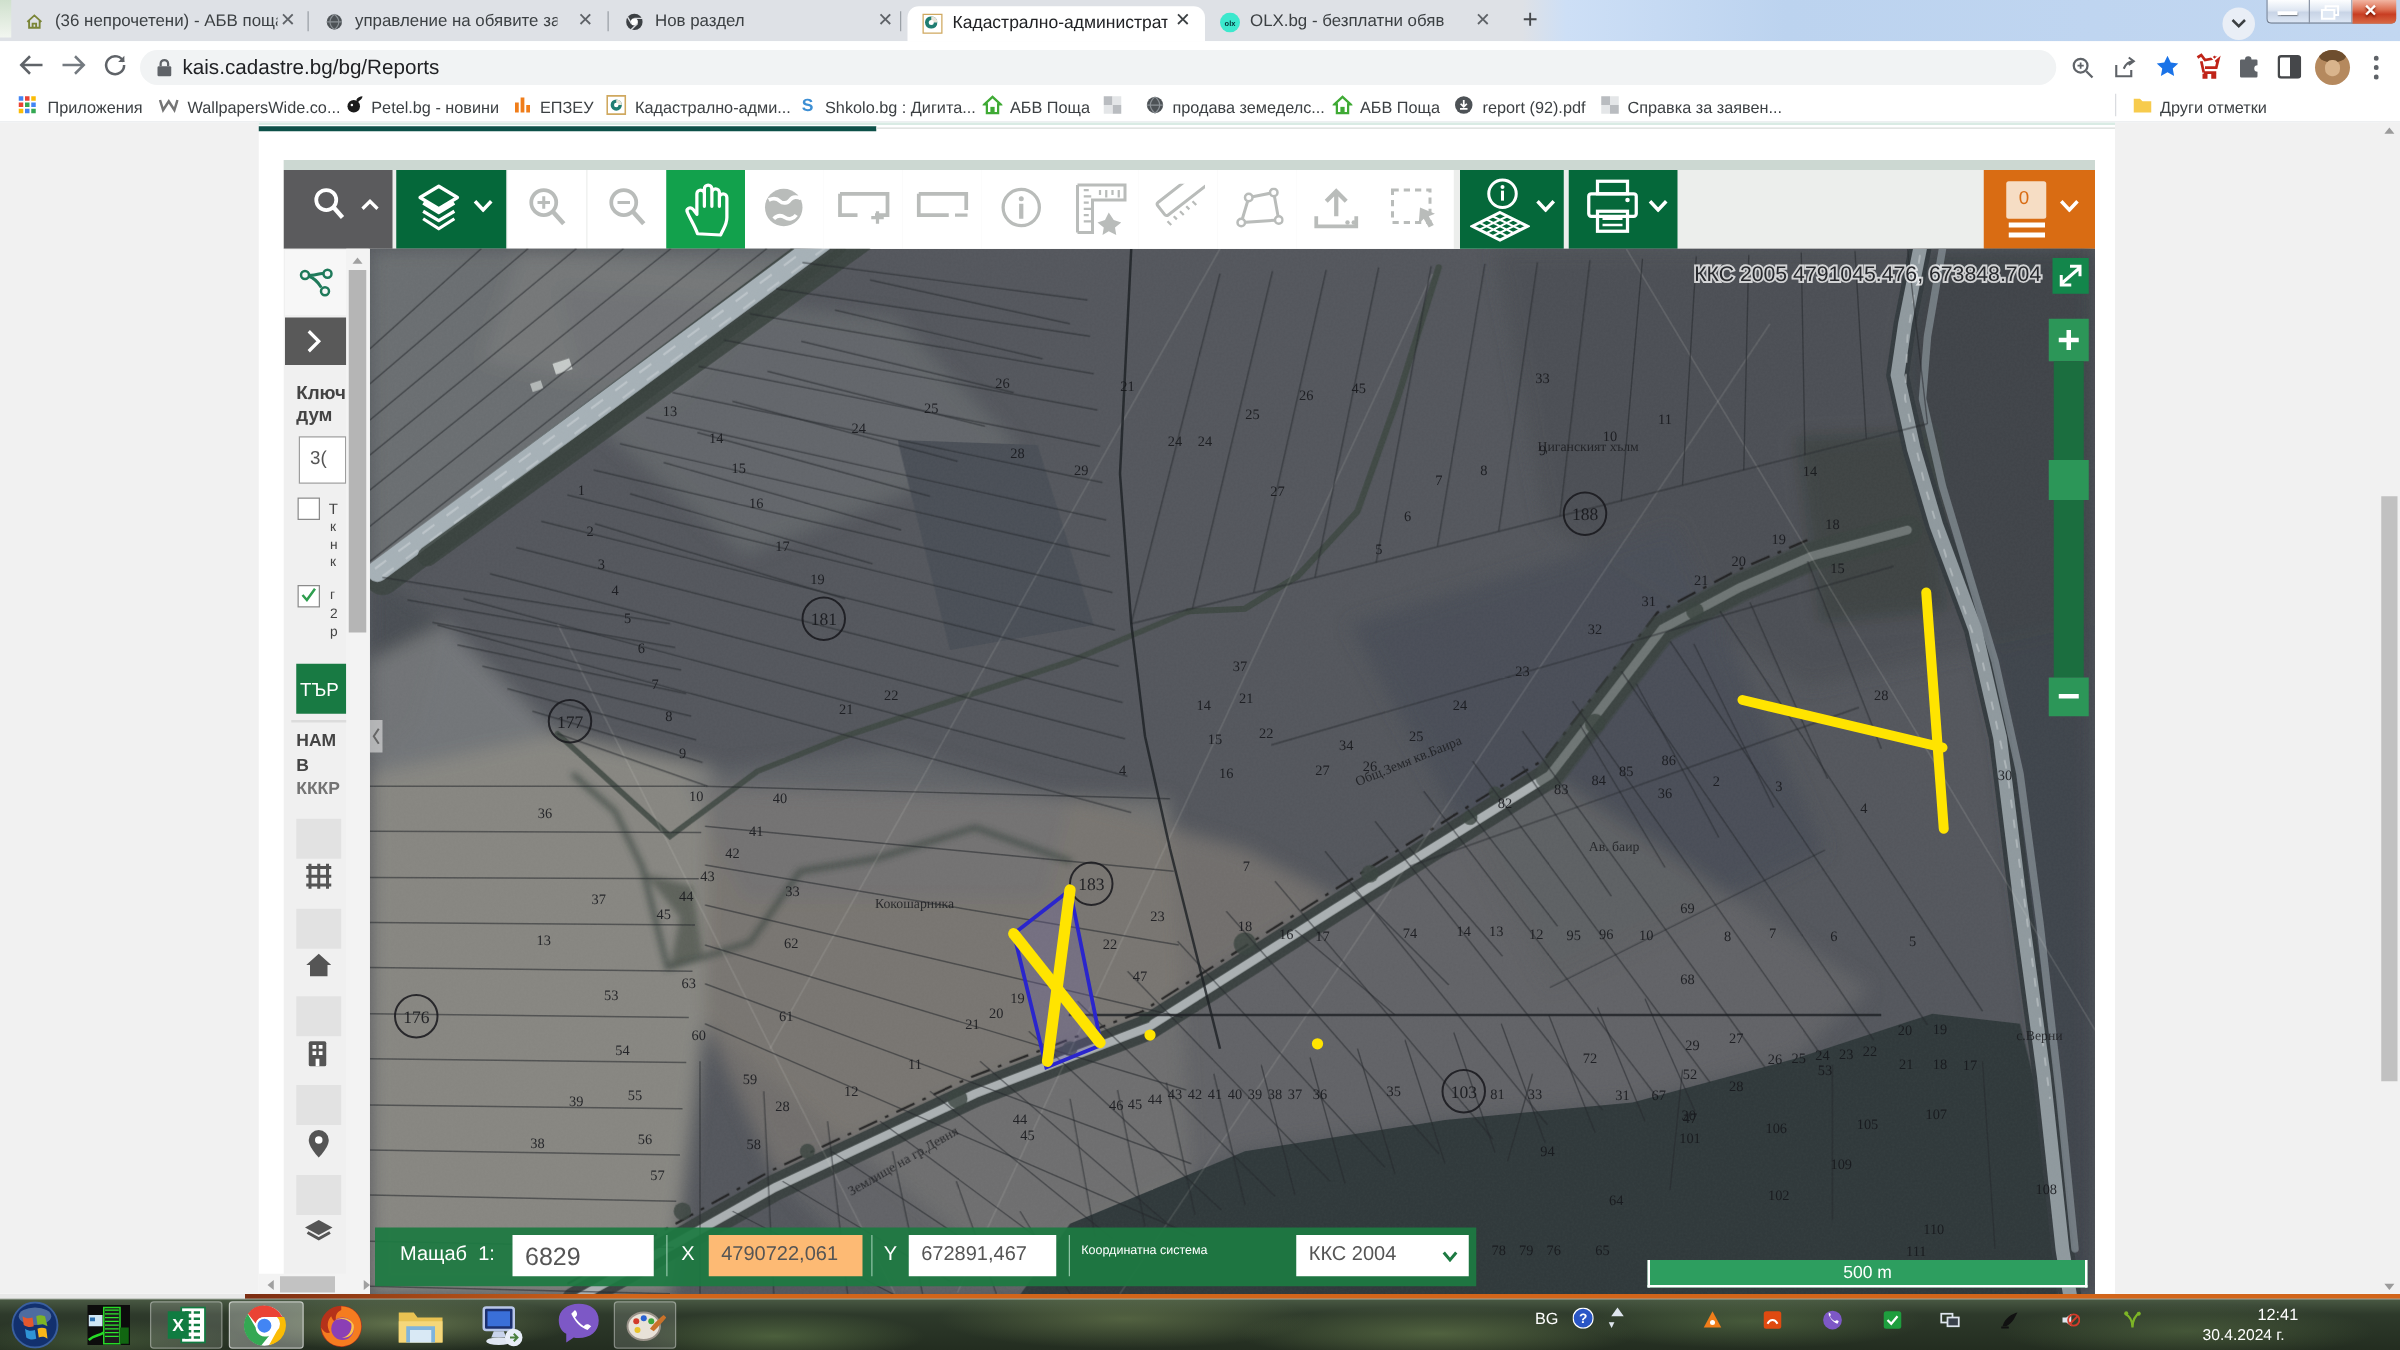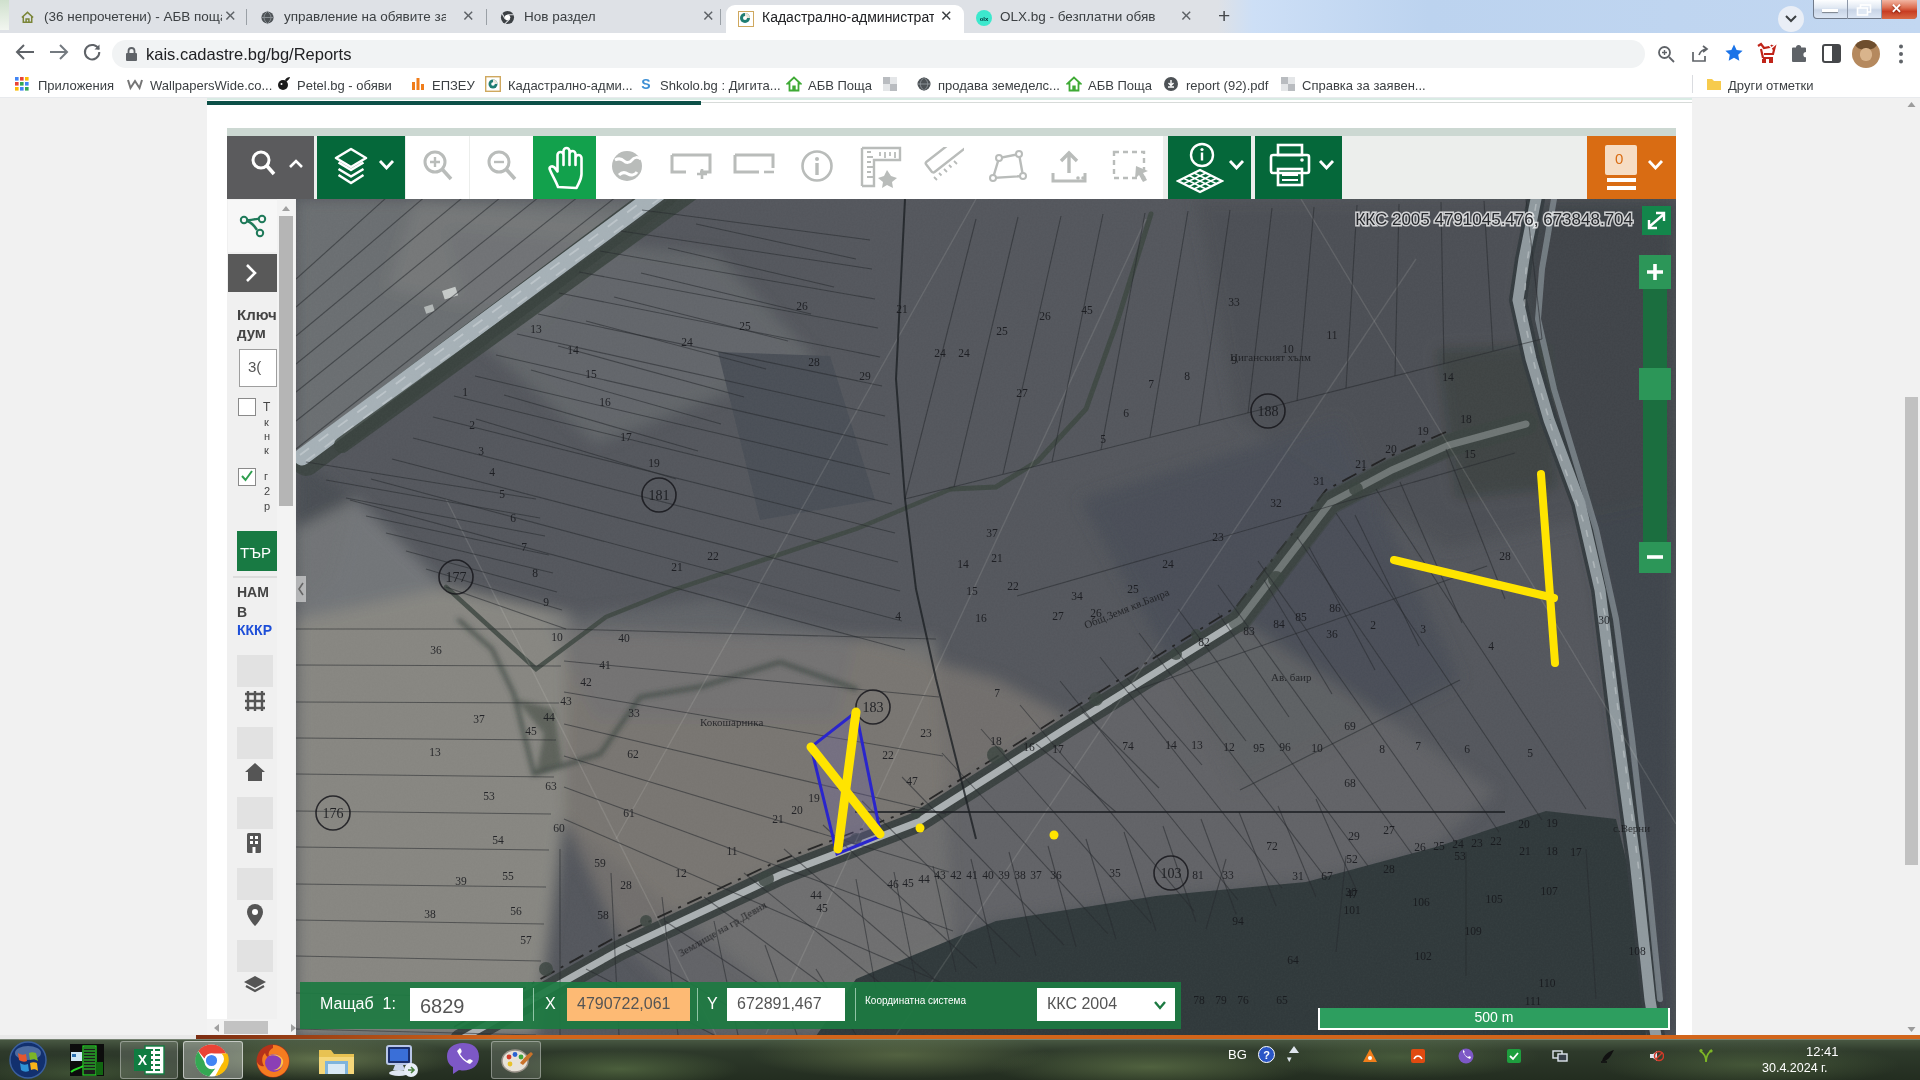--- a/index.html
+++ b/index.html
@@ -128,21 +128,21 @@
 <div style="position:absolute;left:38px;top:78px;white-space:nowrap;font-size:13px;color:#3c4043;">Приложения</div>
 <svg class="abs" style="left:127px;top:76px" width="16" height="16" viewBox="0 0 16 16">
     <path d="M1 4l2.5 8L8 5l4.5 7L15 4" stroke="#757575" stroke-width="2" fill="none"></path>
   </svg>
 <div style="position:absolute;left:150px;top:78px;white-space:nowrap;font-size:13px;color:#3c4043;">WallpapersWide.co...</div>
 <svg class="abs" style="left:275px;top:76px" width="16" height="16" viewBox="0 0 16 16">
     <circle cx="8" cy="9" r="5" fill="#1b1b1b"></circle>
     <path d="M11 6c2-2 4-3 4-5-2 0-4 1-5 3z" fill="#1b1b1b"></path>
     <circle cx="6.5" cy="8" r="1" fill="#fff"></circle>
   </svg>
-<div style="position:absolute;left:297px;top:78px;white-space:nowrap;font-size:13px;color:#3c4043;">Petel.bg - обяви</div>
+<div style="position:absolute;left:297px;top:78px;white-space:nowrap;font-size:13px;color:#3c4043;">Petel.bg - новини</div>
 <svg class="abs" style="left:410px;top:76px" width="16" height="16" viewBox="0 0 16 16">
     <rect x="2" y="6" width="3" height="8" fill="#f07d1a"></rect>
     <rect x="6.5" y="2" width="3" height="12" fill="#f07d1a"></rect>
     <rect x="11" y="8" width="3" height="6" fill="#f07d1a"></rect>
   </svg>
 <div style="position:absolute;left:432px;top:78px;white-space:nowrap;font-size:13px;color:#3c4043;">ЕПЗЕУ</div>
 <svg class="abs" style="left:485px;top:76px" width="16" height="16" viewBox="0 0 16 16">
     <rect x="0.7" y="0.7" width="14.6" height="14.6" fill="#fff" stroke="#cfa85f" stroke-width="1.4"></rect>
     <circle cx="8" cy="8" r="4.5" fill="#1f7d72"></circle>
     <path d="M8 3.5A4.5 4.5 0 0 1 12.5 8L8 8Z" fill="#e8e4d8"></path>
@@ -347,21 +347,21 @@
     <path d="M2 7l3.5 4L12 2" stroke="#2f9e4f" stroke-width="2" fill="none"></path>
   </svg>
 <div style="position:absolute;left:264px;top:470px;white-space:nowrap;font-size:11px;color:#444;">г</div>
 <div style="position:absolute;left:264px;top:485px;white-space:nowrap;font-size:11px;color:#444;">2</div>
 <div style="position:absolute;left:264px;top:500px;white-space:nowrap;font-size:11px;color:#444;">р</div>
 <div style="position:absolute;left:237px;top:531px;width:40px;height:40px;background:#187a43;"></div>
 <div style="position:absolute;left:240px;top:544px;white-space:nowrap;font-size:15px;color:#fff;">ТЪР</div>
 <div style="position:absolute;left:233px;top:576px;width:48px;height:2px;background:#dcdcdc;"></div>
 <div style="position:absolute;left:237px;top:584px;white-space:nowrap;font-size:14px;font-weight:bold;color:#444;">НАМ</div>
 <div style="position:absolute;left:237px;top:604px;white-space:nowrap;font-size:14px;font-weight:bold;color:#444;">В</div>
-<div style="position:absolute;left:237px;top:622px;white-space:nowrap;font-size:14px;font-weight:bold;color:#1d4ed8;">КККР</div>
+<div style="position:absolute;left:237px;top:622px;white-space:nowrap;font-size:14px;font-weight:bold;color:#737373;">КККР</div>
 <div style="position:absolute;left:237px;top:655px;width:36px;height:32px;background:#e2e2e2;"></div>
 <svg class="abs" style="left:244px;top:690px" width="22" height="22" viewBox="0 0 22 22">
     <path d="M4 1v20M11 1v20M18 1v20M1 4h20M1 11h20M1 18h20" stroke="#555" stroke-width="2.4"></path>
   </svg>
 <div style="position:absolute;left:237px;top:727px;width:36px;height:32px;background:#e2e2e2;"></div>
 <svg class="abs" style="left:244px;top:762px" width="22" height="20" viewBox="0 0 22 20">
     <path d="M11 1 1 10h3v9h14v-9h3z" fill="#555"></path>
   </svg>
 <div style="position:absolute;left:237px;top:797px;width:36px;height:32px;background:#e2e2e2;"></div>
 <svg class="abs" style="left:246px;top:832px" width="16" height="22" viewBox="0 0 16 22">

